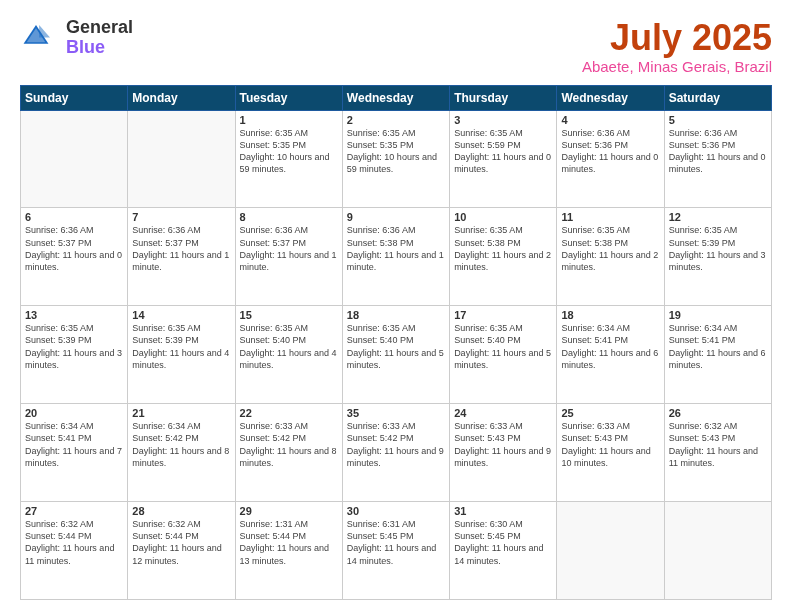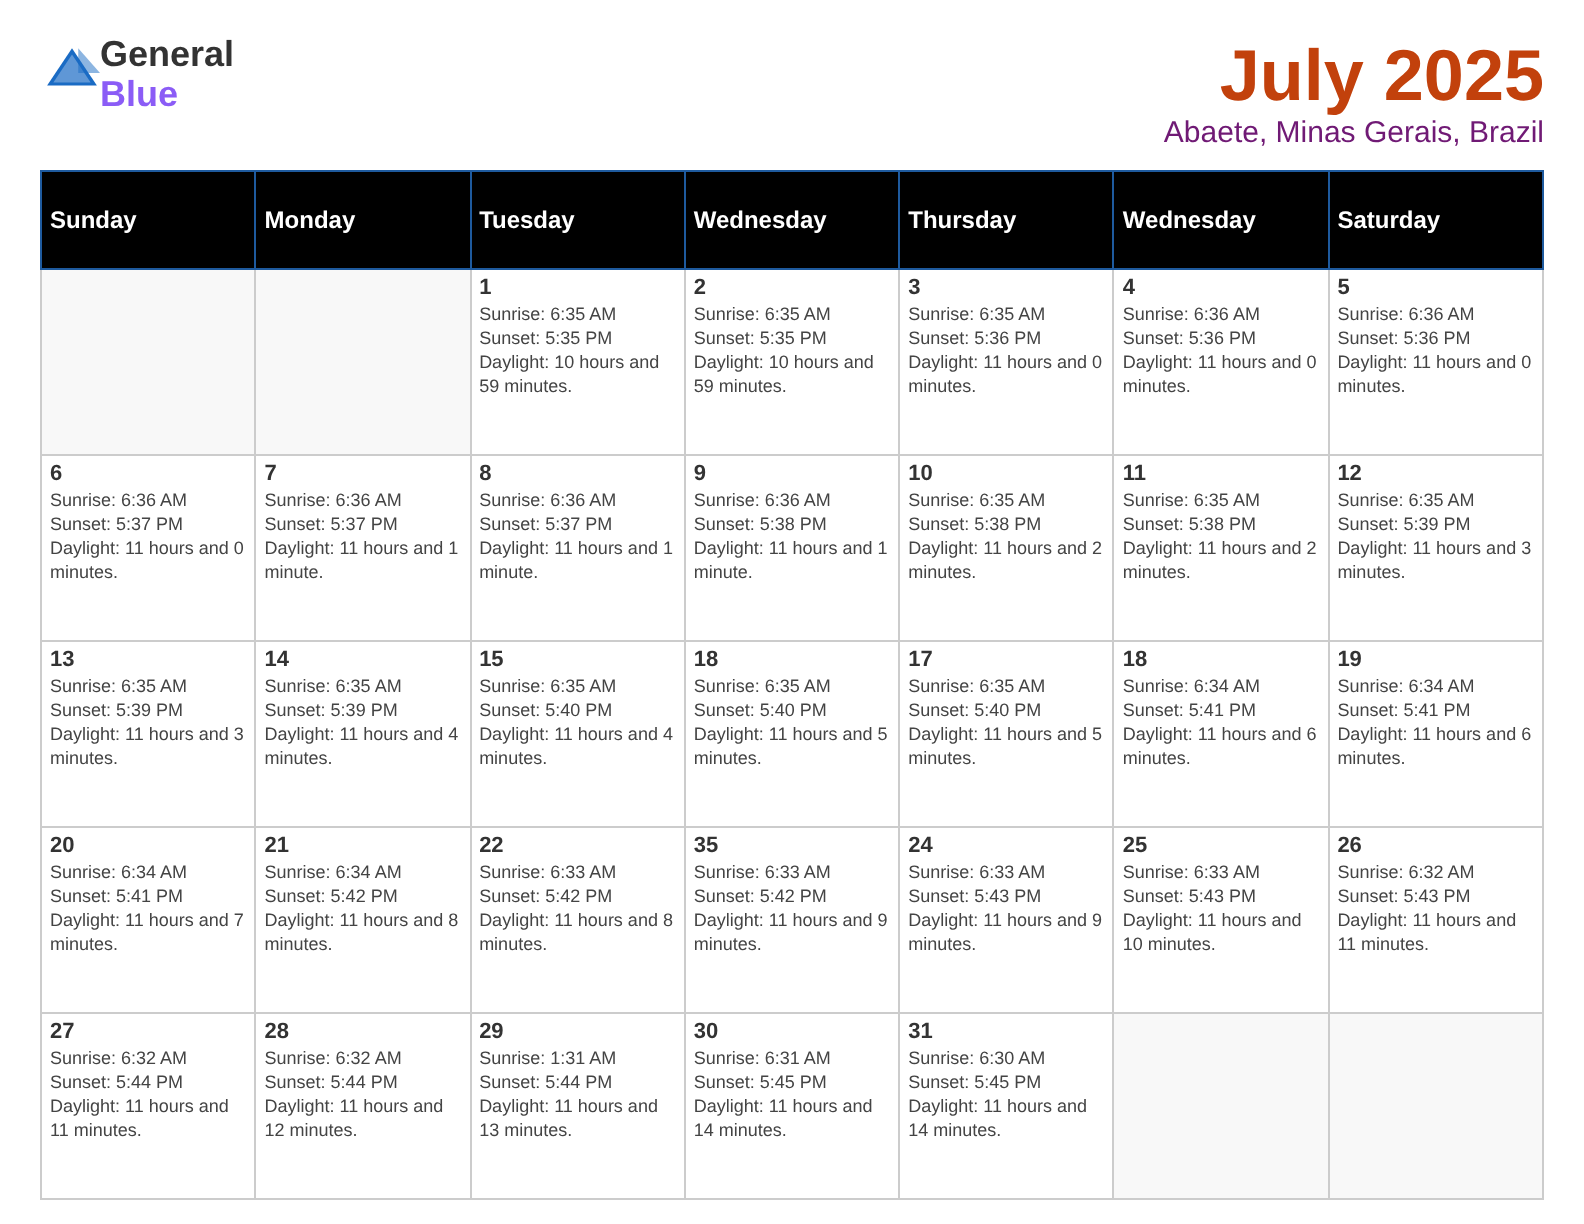--- a/index.html
+++ b/index.html
@@ -19,21 +19,21 @@
     }
     .header {
       display: flex;
       justify-content: space-between;
       align-items: flex-start;
       margin-bottom: 10px;
     }
     .logo {
       display: flex;
       align-items: center;
-      gap: 0;
+      gap: 16px;
     }
     .logo-text {
       font-size: 18px;
       font-weight: bold;
       line-height: 1.1;
     }
     .logo-general { color: #333; }
     .logo-blue { color: #8b5cf6; }
     .logo-icon {
       width: 28px;
@@ -44,35 +44,35 @@
       text-align: right;
     }
     .title-month {
       font-size: 36px;
       font-weight: bold;
       color: #c2410c;
       line-height: 1.1;
     }
     .title-location {
       font-size: 15px;
-      color: #701a75;
+      color: #ec4899;
     }
     .calendar {
       flex: 1;
       border: 1px solid #ccc;
       border-collapse: collapse;
       width: 100%;
       table-layout: fixed;
     }
     .calendar th {
-      background: #000000;
+      background: #0c4a6e;
       color: #fff;
       font-size: 12px;
       font-weight: bold;
-      padding: 17px 4px;
+      padding: 5px 4px;
       text-align: left;
       border: 1px solid #1e5a9e;
     }
     .calendar td {
       border: 1px solid #ccc;
       vertical-align: top;
       padding: 3px 4px;
       font-size: 9.5px;
       color: #333;
       background: #fff;
@@ -147,21 +147,21 @@
           </td>
           <td>
             <span class="day-num">2</span>
             <div class="day-info">Sunrise: 6:35 AM
 Sunset: 5:35 PM
 Daylight: 10 hours and 59 minutes.</div>
           </td>
           <td>
             <span class="day-num">3</span>
             <div class="day-info">Sunrise: 6:35 AM
-Sunset: 5:36 PM
+Sunset: 5:59 PM
 Daylight: 11 hours and 0 minutes.</div>
           </td>
           <td>
             <span class="day-num">4</span>
             <div class="day-info">Sunrise: 6:36 AM
 Sunset: 5:36 PM
 Daylight: 11 hours and 0 minutes.</div>
           </td>
           <td>
             <span class="day-num">5</span>

